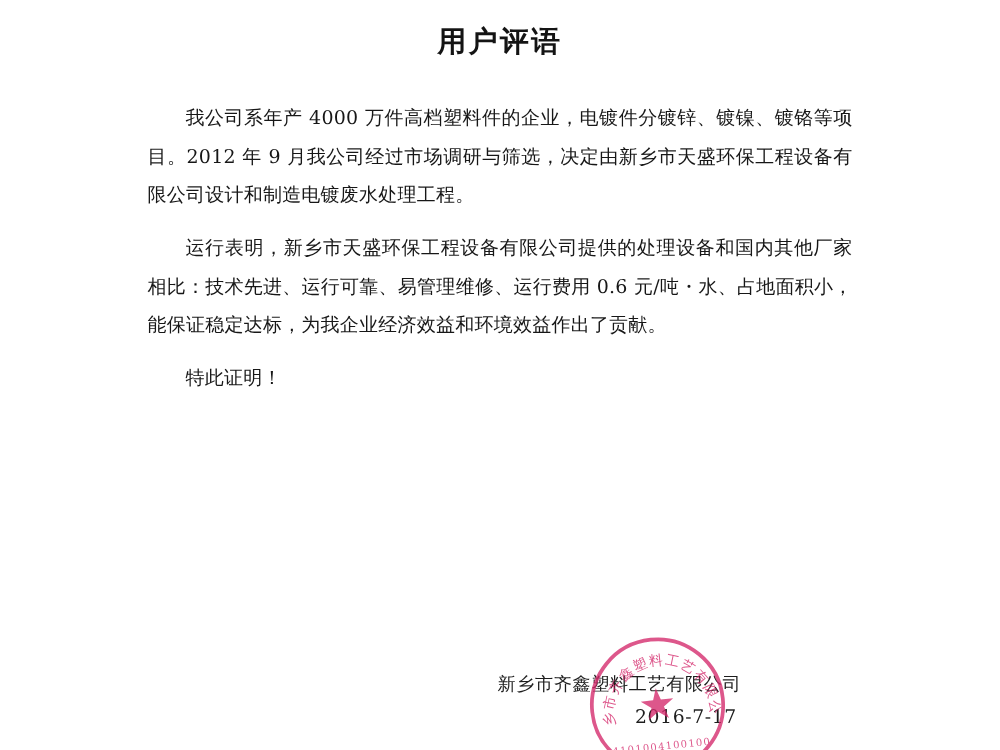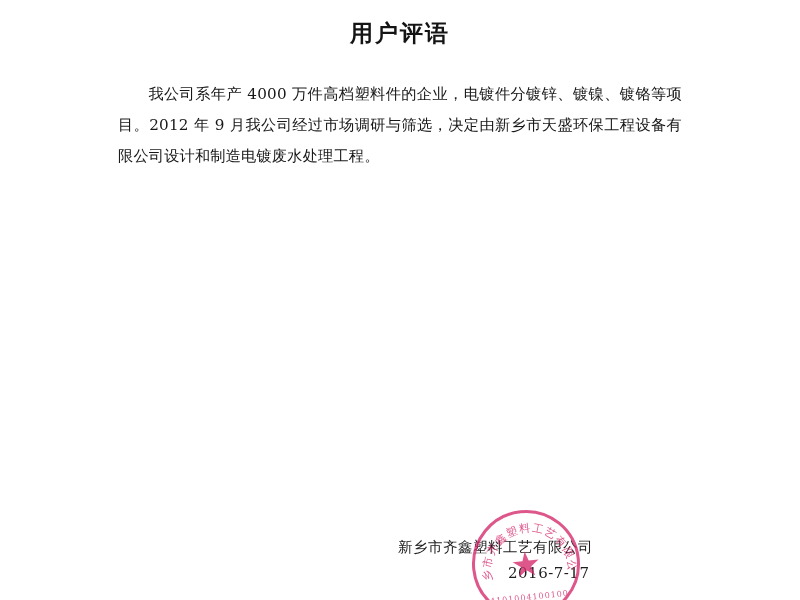--- a/index.html
+++ b/index.html
@@ -137,20 +137,22 @@
 </style>
 </head>
 <body>
 
 <div class="page">
 
   <h1 class="doc-title">用户评语</h1>
 
   <div class="body-block">
     <p class="para">我公司系年产 4000 万件高档塑料件的企业，电镀件分镀锌、镀镍、镀铬等项目。2012 年 9 月我公司经过市场调研与筛选，决定由新乡市天盛环保工程设备有限公司设计和制造电镀废水处理工程。</p>
+    <p class="para">运行表明，新乡市天盛环保工程设备有限公司提供的处理设备和国内其他厂家相比：技术先进、运行可靠、易管理维修、运行费用 0.6 元/吨・水、占地面积小，能保证稳定达标，为我企业经济效益和环境效益作出了贡献。</p>
+    <p class="para para-last">特此证明！</p>
   </div>
 
   <div class="sign-area">
 
     <div class="sign-name">新乡市齐鑫塑料工艺有限公司</div>
     <div class="sign-date">2016-7-17</div>
 
     <div class="seal">
       <div class="seal-inner"></div>
 

